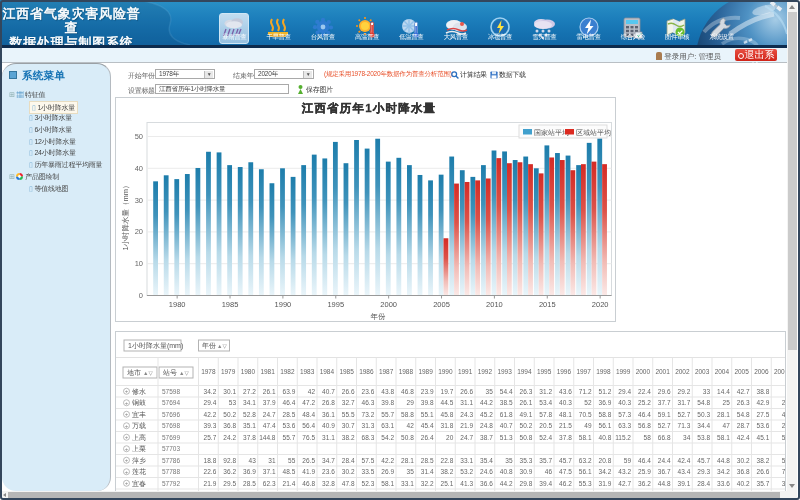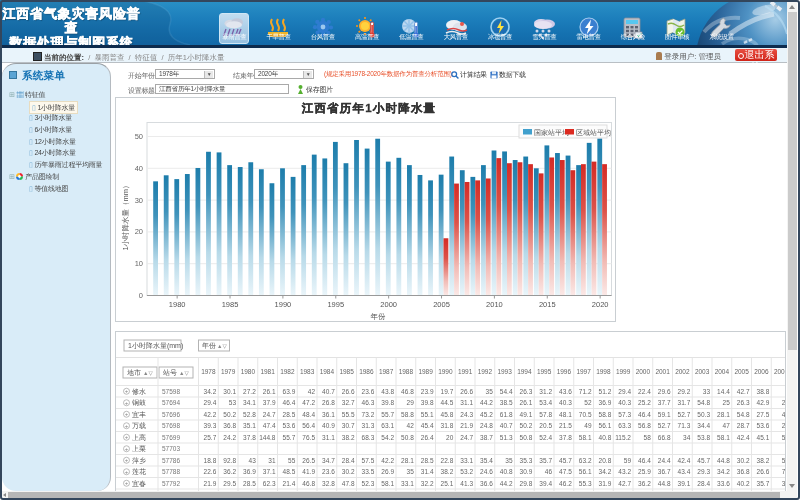--- a/index.html
+++ b/index.html
@@ -4,21 +4,21 @@
 <style>
 * { margin:0; padding:0; box-sizing:border-box; }
 html,body { width:800px; height:500px; overflow:hidden; }
 body { font-family:"Liberation Sans",sans-serif; position:relative; background:#fff; }
 #frame { position:absolute; left:0; top:0; width:800px; height:500px; border:2px solid #33465c; border-radius:3px; z-index:99; pointer-events:none; }
 
 #banner { position:absolute; left:0; top:0; width:788px; height:45px;
   background:linear-gradient(180deg,#2a91c6 0%,#1d7fbc 40%,#1571b0 75%,#1269a8 100%); overflow:hidden; }
 #banner .swoosh { position:absolute; left:0; top:0; width:220px; height:45px; }
 #titlebox { position:absolute; left:0; top:7px; width:143px; text-align:center; color:#fff;
-  font-weight:bold; font-size:13px; line-height:14.3px; letter-spacing:0.8px;
+  font-weight:normal; font-size:13px; line-height:14.3px; letter-spacing:0.8px;
   text-shadow:1px 1px 1px rgba(0,0,0,.35); -webkit-text-stroke:0.5px #fff; }
 #darkstrip { position:absolute; left:0; top:45px; width:788px; height:3px; background:#0d2b4d; }
 #icons { position:absolute; left:212px; top:3px; height:42px; display:flex; }
 .ic { width:44.3px; height:42px; position:relative; text-align:center; }
 .ic svg { position:absolute; left:50%; top:13px; transform:translateX(-50%); z-index:1; }
 .ic .lb { position:absolute; left:0; right:0; bottom:3px; font-size:6.5px; letter-spacing:-0.5px; color:#fff; white-space:nowrap; z-index:1; }
 .ic.sel::before { content:''; position:absolute; left:7px; right:7px; top:10px; bottom:1px; background:linear-gradient(180deg,#c2ddf0,#96c0e0); border:1px solid #cfe7f6; border-radius:3px; }
 #earth { position:absolute; right:0; top:0; width:150px; height:45px; }
 
 #lbar { position:absolute; left:2px; top:48px; width:785px; height:15px; background:#e9f4fb;
@@ -249,21 +249,20 @@
         <rect x="-1.5" y="-1.2" width="3" height="2.4" fill="#b9c6d2"></rect>
       </g>
       <g transform="translate(110,41) rotate(-25)">
         <rect x="-4.5" y="-1.2" width="3.6" height="2.4" fill="rgba(240,246,252,0.75)"></rect>
         <rect x="0.9" y="-1.2" width="3.6" height="2.4" fill="rgba(240,246,252,0.75)"></rect>
       </g>
     </svg>
 </div>
 <div id="darkstrip"></div>
 <div id="lbar">
-  <span id="crumb"><span id="cicon"></span><b>当前的位置:</b> &nbsp;/&nbsp; 暴雨普查 &nbsp;/&nbsp; 特征值 &nbsp;/&nbsp; 历年1小时降水量</span>
   <span id="userinfo"><span id="uicon"></span>登录用户: 管理员</span>
   <span id="exitbtn"><span style="display:inline-block;width:6px;height:6px;border:1.2px solid #fff;border-radius:50%;vertical-align:-1px;margin-right:1px;"></span>退出系统</span>
 </div>
 <div id="sidebar">
   <div id="sbicon"></div>
     <div id="sbtitle">系统菜单</div>
   <div class="tree" id="tree">
       <div class="trow">
         <span class="tx" style="left:7px;"><span style="color:#8aa">⊞</span> <span style="color:#4a90c4">▦</span> 特征值</span>
       </div>

